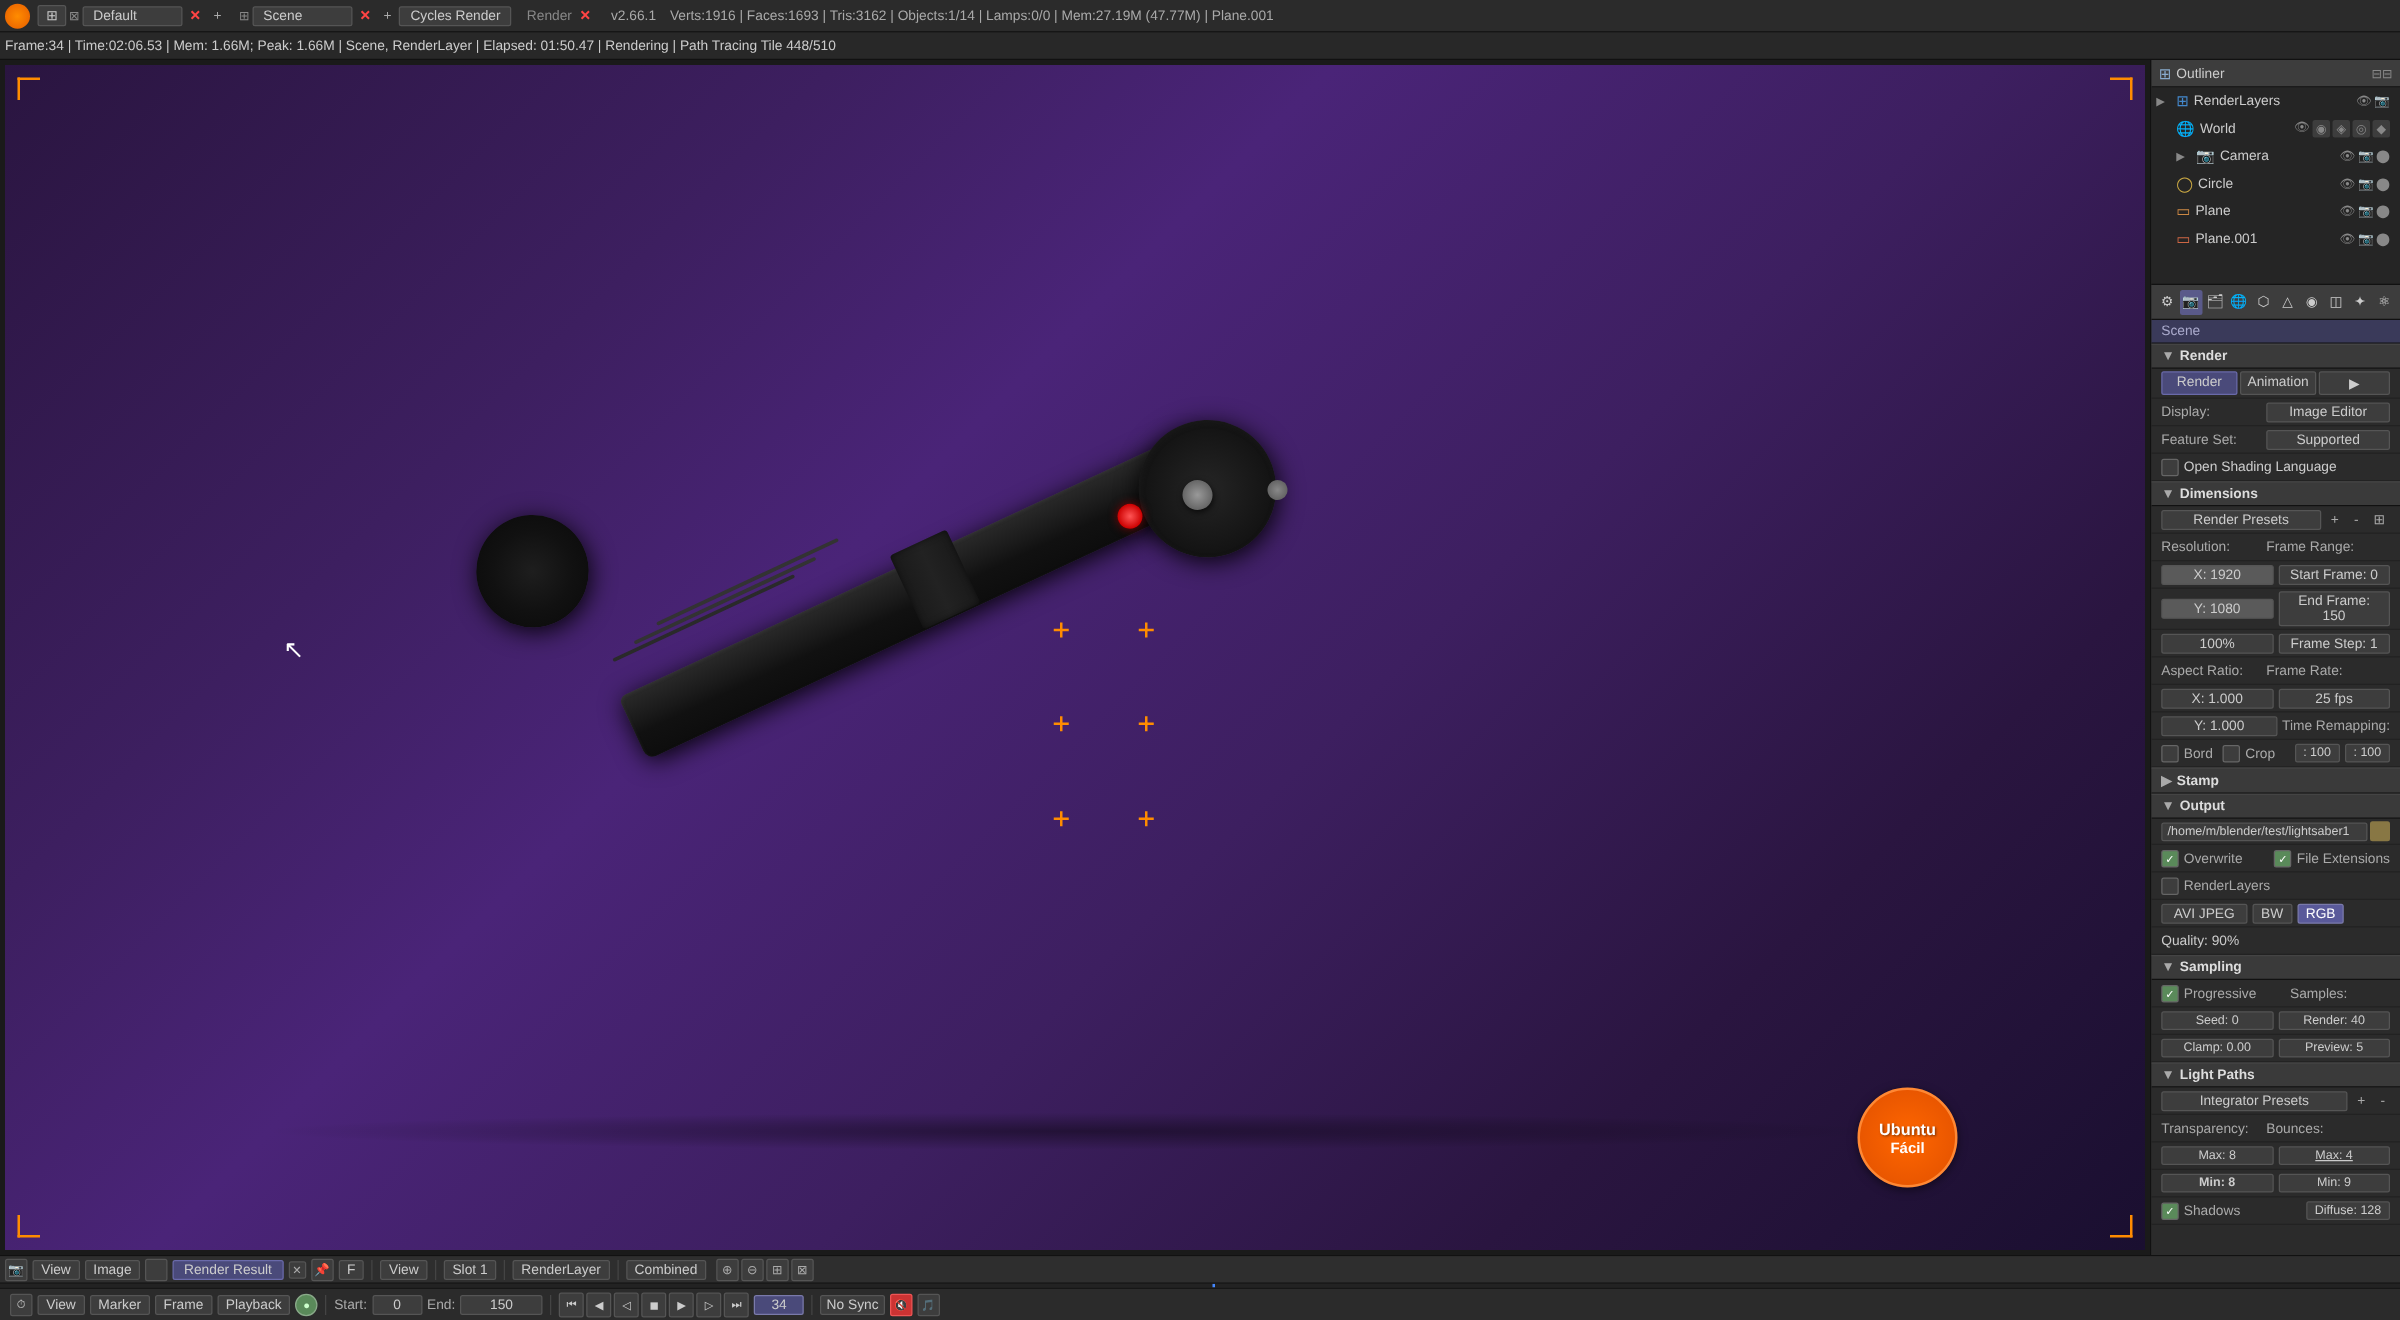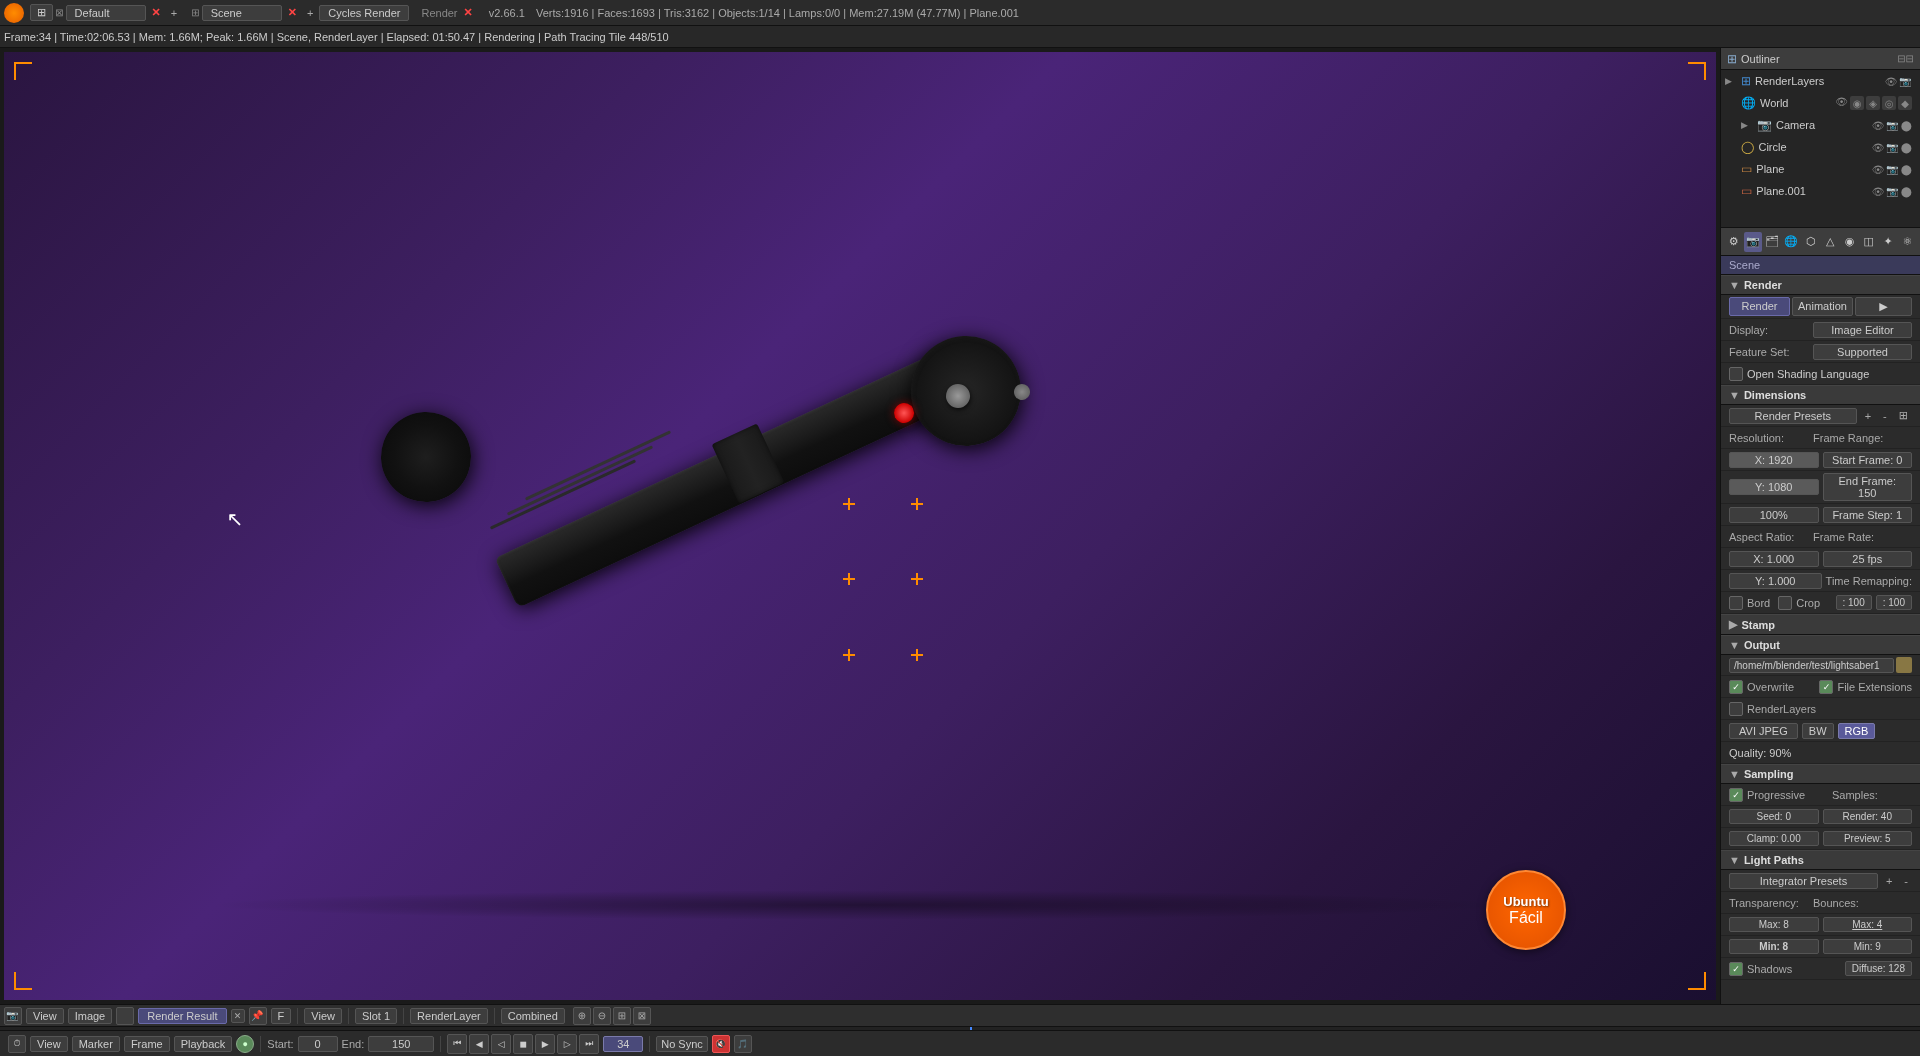--- a/index.html
+++ b/index.html
@@ -663,21 +663,21 @@
         <div class="cross-marker" style="top:47%;left:49%;"></div>
         <div class="cross-marker" style="top:47%;left:53%;"></div>
         <div class="cross-marker" style="top:55%;left:49%;"></div>
         <div class="cross-marker" style="top:55%;left:53%;"></div>
         <div class="cross-marker" style="top:63%;left:49%;"></div>
         <div class="cross-marker" style="top:63%;left:53%;"></div>
 
         <div class="ubuntu-overlay">
           <div class="ubuntu-logo">
             <div style="font-size:13px;font-weight:bold;color:#fff;text-shadow:1px 1px 2px rgba(0,0,0,0.5);">Ubuntu</div>
-            <div style="font-size:16px;font-weight:normal;color:#fff;">Fácil</div>
+            <div style="font-size:12px;font-weight:bold;color:#fff;">Fácil</div>
           </div>
         </div>
 
         <div style="position:absolute;top:48%;left:13%;font-size:20px;color:white;pointer-events:none;">↖</div>
       </div>
     </div>
   </div>
 
   <div id="right-panel">
 

